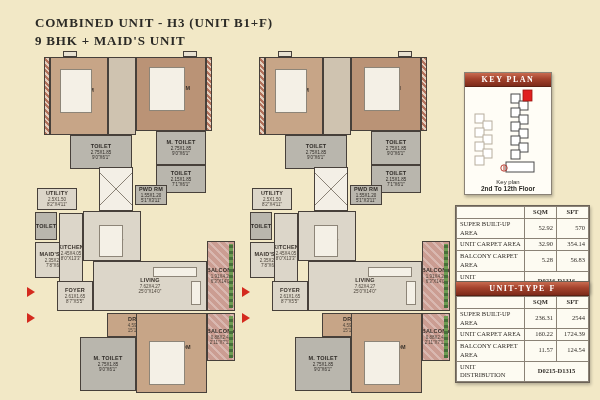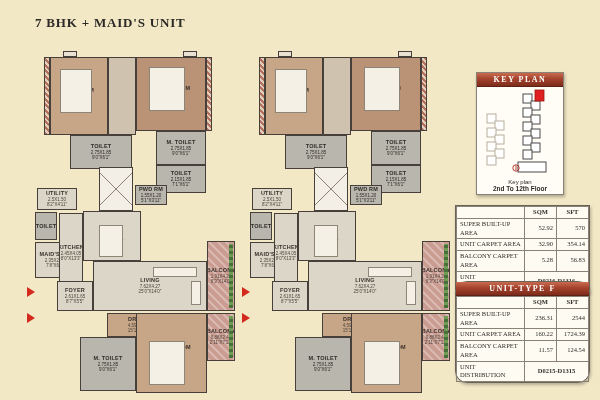--- a/index.html
+++ b/index.html
@@ -30,44 +30,45 @@
         linear-gradient(-45deg,transparent calc(50% - .7px),#8a8276 calc(50% - .7px),#8a8276 calc(50% + .7px),transparent calc(50% + .7px)),
         #f3efe6;}
   .brick{position:absolute;box-sizing:border-box;border:1px solid #47403a;
         background:repeating-linear-gradient(45deg,#b3725c 0 2px,#e4cebd 2px 4px);}
   .ledge{position:absolute;width:14px;height:6px;background:#e9e2d2;border:1.2px solid #47403a;box-sizing:border-box;}
   .furn{position:absolute;background:#f4f0e6;border:1px solid #8d8578;box-sizing:border-box;}
   .entry{position:absolute;width:0;height:0;border-top:5px solid transparent;border-bottom:5px solid transparent;
         border-left:8px solid #d42a1e;}
   
   #keyplan{position:absolute;left:464px;top:72px;width:86px;height:121px;background:#fffdf6;
-        border:1px solid #8a8276;box-shadow:1px 2px 3px rgba(0,0,0,.28);margin-left:12px;}
+        border:1px solid #8a8276;box-shadow:1px 2px 3px rgba(0,0,0,.28);}
   .redbar{background:linear-gradient(#c96b50 0%,#a4432d 45%,#7d2b1a 100%);color:#fff;text-align:center;
         font-family:"Liberation Serif",serif;font-weight:bold;font-size:8px;line-height:13px;height:13px;
         letter-spacing:1.5px;border-bottom:1px solid #5a2114;}
   #kp-caption{position:absolute;left:0;right:0;bottom:2px;text-align:center;color:#2b2a26;}
   #kp-caption .c1{font-size:6px;}
   #kp-caption .c2{font-size:6.5px;font-weight:bold;}
   
   .unit-table{position:absolute;left:455px;width:133px;background:#fdfbf2;border:1px solid #6b6257;
         box-shadow:1px 2px 3px rgba(0,0,0,.25);}
-  #table-b1{top:205px;} #table-f{top:281px;border-radius:12px;}
+  #table-b1{top:205px;} #table-f{top:281px;}
   .unit-table table{width:100%;border-collapse:collapse;font-family:"Liberation Serif",serif;
         font-size:6.5px;color:#332f2a;}
   .unit-table td{border:1px solid #8a8276;padding:1px 3px;line-height:1.35;}
   .unit-table td.num{text-align:right;width:25px;}
   .unit-table td.chdr{text-align:center;font-weight:bold;}
 </style>
 </head>
 <body>
 
 <div id="stage">
 
   <div id="title">
-    <div>7 BHK + MAID'S UNIT</div>
+    <div>COMBINED UNIT - H3 (UNIT B1+F)</div>
+    <div>9 BHK + MAID'S UNIT</div>
   </div>
 
   <div id="plan-left" class="plan">
     <div class="ledge" style="left:28px;top:-4px"></div>
     <div class="ledge" style="left:148px;top:-4px"></div>
     <div class="brick" style="left:9px;top:2px;width:6px;height:78px"></div>
     <div class="brick" style="left:171px;top:2px;width:6px;height:74px"></div>
 
     <div class="room wood" style="left:15px;top:2px;width:58px;height:78px">
         <span class="rn">BEDROOM</span>

